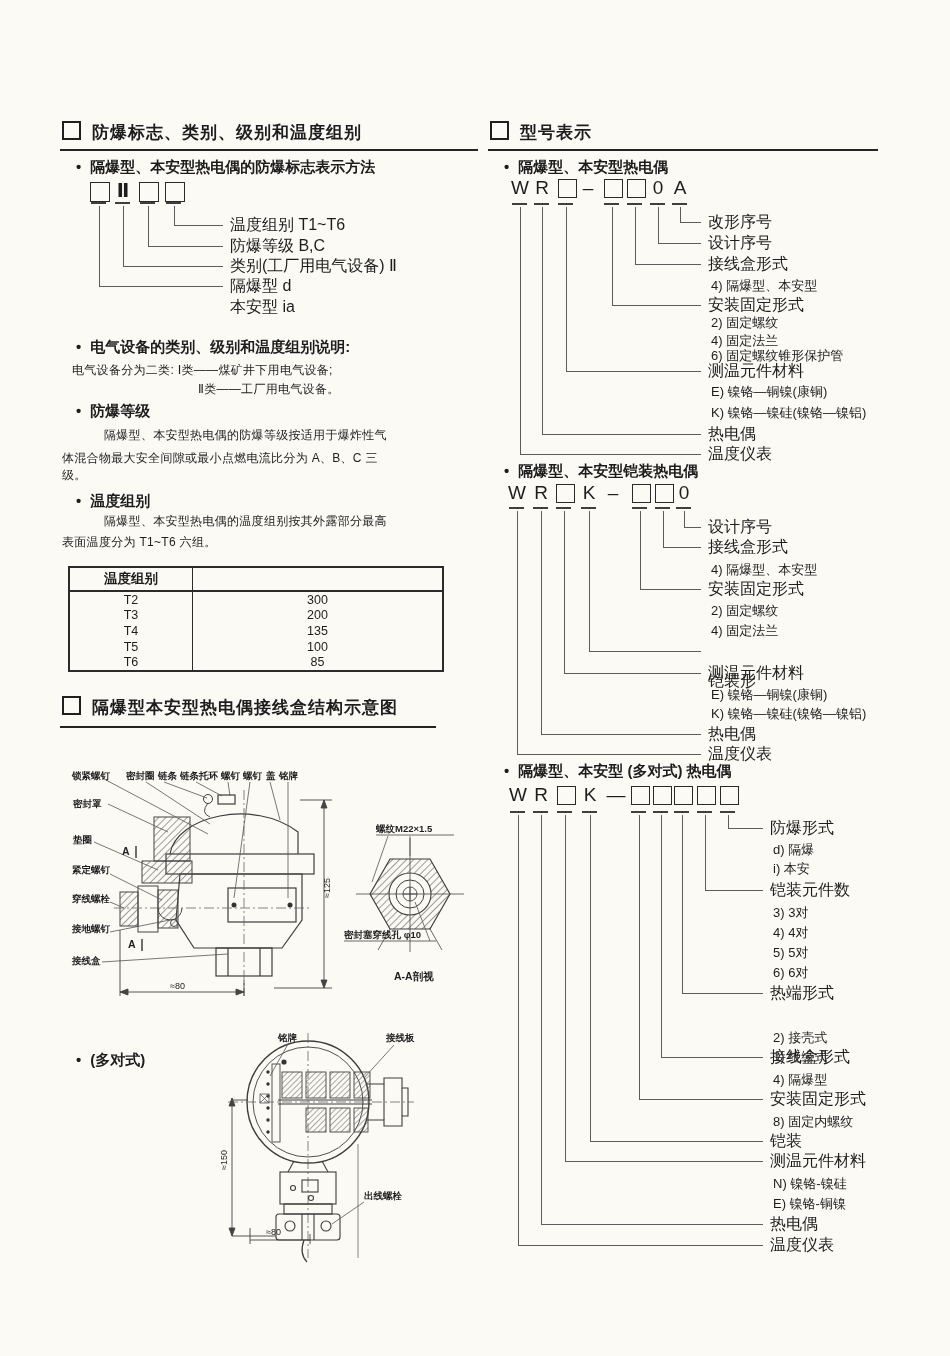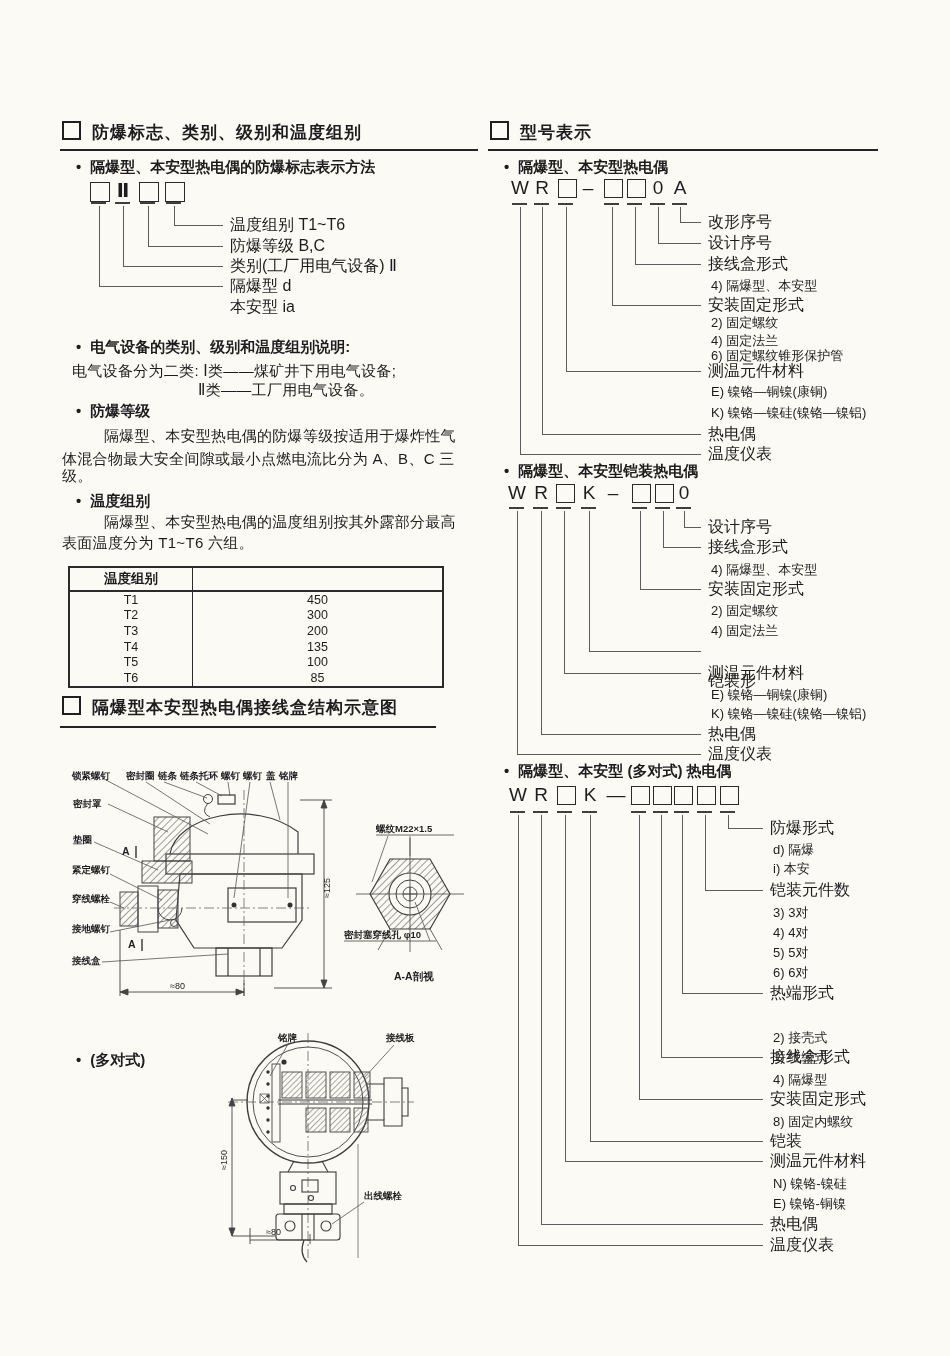--- a/index.html
+++ b/index.html
@@ -3,21 +3,21 @@
 <meta charset="utf-8">
 <style>
   html,body{margin:0;padding:0;background:#e8e8e4}
   .page{position:relative;width:950px;height:1356px;background:#fbfaf5;
         font-family:"Liberation Sans","DejaVu Sans",sans-serif;color:#1d1d1d;overflow:hidden}
   .sechead{position:absolute;font-size:17px;font-weight:bold;letter-spacing:1px;white-space:nowrap}
   .secbox{display:inline-block;width:15px;height:15px;border:2.2px solid #1f1f1f;margin-right:11px;vertical-align:-2px;background:transparent}
   .rule{position:absolute;border-top:2.2px solid #242424;height:0}
   .bullet{position:absolute;font-size:15px;font-weight:bold;white-space:nowrap}
   .bullet .dot{margin-right:9px}
-  .btext{position:absolute;font-size:15px;white-space:nowrap;letter-spacing:.3px}
+  .btext{position:absolute;font-size:12px;white-space:nowrap;letter-spacing:.3px}
   .code-box{position:absolute;border:1.8px solid #2a2a2a}
   .code-ch{position:absolute;transform:translateX(-50%);line-height:18px;font-size:19px;white-space:nowrap}
   .code-ch.bold{font-weight:bold}
   .tick{position:absolute;width:15px;border-top:2px solid #3f3f3f;height:0}
   .conn{position:absolute;border-left:1.1px solid #5c5c5c;border-bottom:1.1px solid #5c5c5c}
   .dlabel{position:absolute;white-space:nowrap;line-height:18px}
   .dlabel.main{font-size:16px;font-weight:normal}
   .dlabel.sub{font-size:13px}
   .ttable{position:absolute;left:68px;top:566px;width:372px;border:2px solid #2b2b2b}
   .trow{display:flex;align-items:stretch;height:15.6px;font-size:12.5px}
@@ -79,24 +79,20 @@
   <div class="bullet" style="left:76px;top:492px">
     <span class="dot">•</span><span>温度组别</span>
   </div>
   <div class="btext" style="left:104px;top:513px">隔爆型、本安型热电偶的温度组别按其外露部分最高</div>
   <div class="btext" style="left:62px;top:534px">表面温度分为 T1~T6 六组。</div>
 
   <div class="ttable">
     <div class="trow head">
       <div class="tc1">温度组别</div>
     </div>
-    <div class="trow">
-        <div class="tc1">T1</div>
-        <div class="tc2">450</div>
-      </div>
     <div class="trow">
         <div class="tc1">T2</div>
         <div class="tc2">300</div>
       </div>
     <div class="trow">
         <div class="tc1">T3</div>
         <div class="tc2">200</div>
       </div>
     <div class="trow">
         <div class="tc1">T4</div>

